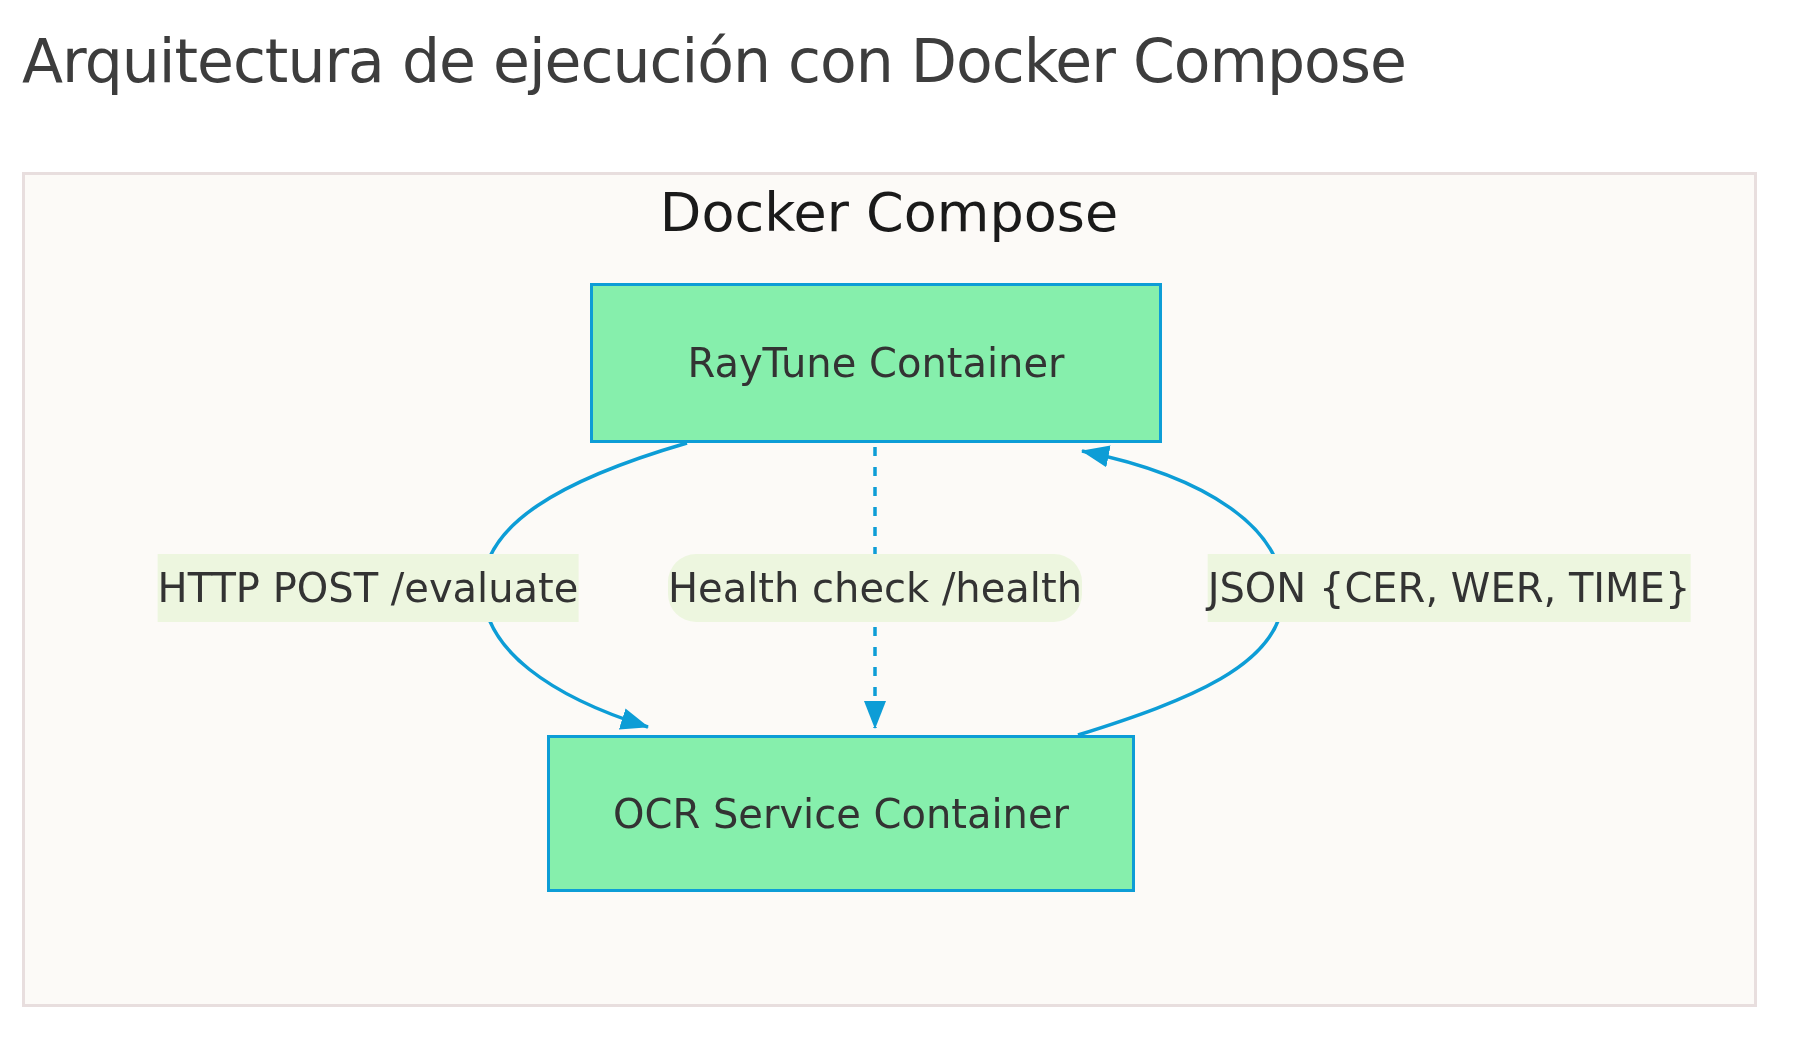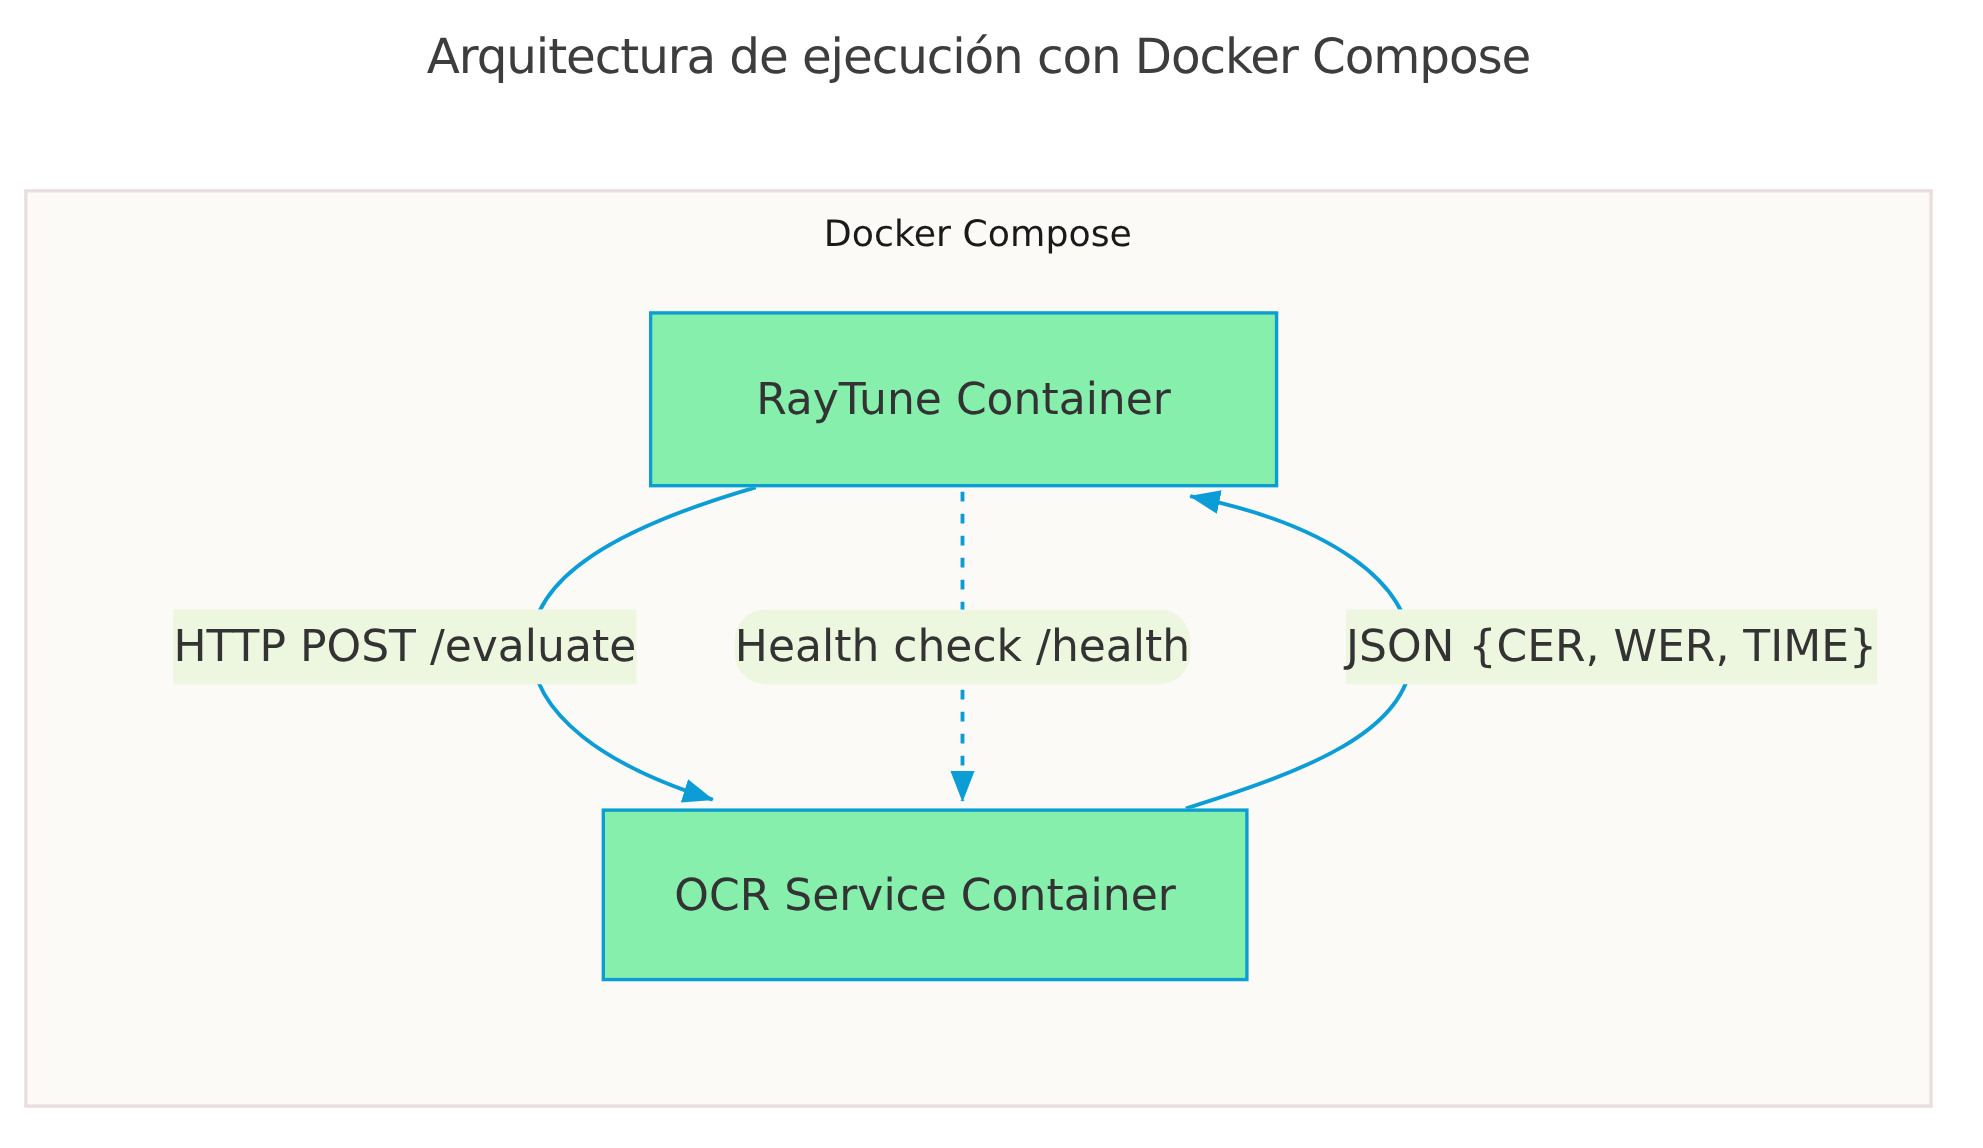--- a/index.html
+++ b/index.html
@@ -12,42 +12,42 @@
     position: relative;
     width: 1803px;
     height: 1044px;
     overflow: hidden;
   }
   .title {
     position: absolute;
     left: 22px;
     top: 26px;
     width: 1735px;
-    text-align: center;
-    font-size: 44px;
+    text-align: left;
+    font-size: 60px;
     color: #3d3d3d;
     letter-spacing: -1px;
     white-space: nowrap;
   }
   .cluster {
     position: absolute;
     left: 22px;
     top: 172px;
     width: 1735px;
     height: 835px;
     box-sizing: border-box;
     background: #fcfaf7;
     border: 3px solid #e8dede;
   }
   .cluster-label {
     position: absolute;
     left: 889px;
     top: 212px;
     transform: translate(-50%, -50%);
-    font-size: 33px;
+    font-size: 54px;
     color: #1a1a1a;
     white-space: nowrap;
   }
   svg.edges {
     position: absolute;
     left: 0;
     top: 0;
     width: 1803px;
     height: 1044px;
   }
@@ -78,21 +78,21 @@
     transform: translate(-50%, -50%);
     background: #edf6df;
     color: #333333;
     font-size: 40px;
     line-height: 1.25;
     padding: 9px 0;
     white-space: nowrap;
   }
   .edge-label.l1 { left: 368px;  top: 588px; }
   .edge-label.l2 { left: 875px;  top: 588px; border-radius: 28px; }
-  .edge-label.l3 { left: 1449px; top: 588px; margin-left: 16px; }
+  .edge-label.l3 { left: 1449px; top: 588px; }
 </style>
 </head>
 <body>
 
 <div class="stage">
 
   <div class="title">Arquitectura de ejecución con Docker Compose</div>
 
   <div class="cluster"></div>
   <div class="cluster-label">Docker Compose</div>

